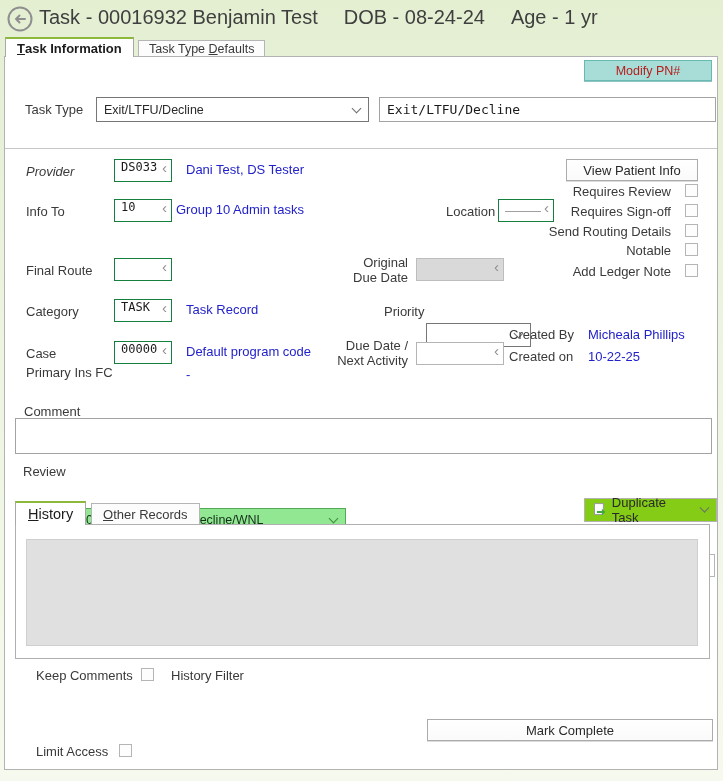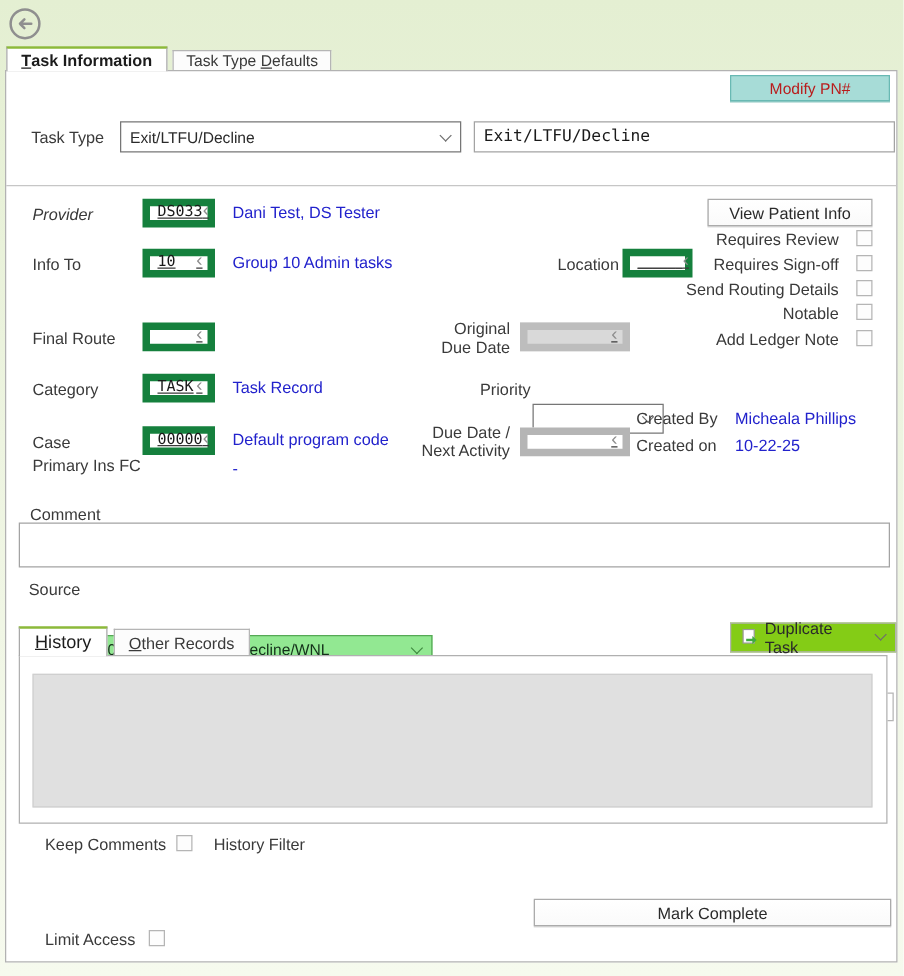--- a/index.html
+++ b/index.html
@@ -26,22 +26,22 @@
   
   .panel { position:absolute; left:4px; top:56px; width:714px; height:714px;
            background:#ffffff; border:1px solid #b2b2b2; z-index:1; }
   .panel > * { position:absolute; }
 
   .lbl { font-size:13px; color:#3a3a3a; white-space:nowrap; }
   .rlbl { text-align:right; line-height:15px; white-space:nowrap; }
   .link { color:#2222cc; font-size:13px; white-space:nowrap; cursor:pointer; }
 
   
-  .lookup { height:23px; border:6px solid #15803d; background:#fff; display:flex;
-            align-items:flex-end; padding:0 4px 0 6px;text-decoration:underline; }
+  .lookup { height:23px; border:1px solid #15803d; background:#fff; display:flex;
+            align-items:flex-start; padding:0 4px 0 6px; }
   .lookup .val { font-family:"DejaVu Sans Mono", monospace; font-size:12px; color:#1a1a1a; }
   .lookup .lch { margin-left:auto; color:#8f8f8f; font-size:15px; line-height:1; }
   .lookup.disabled { background:#d9d9d9; border-color:#bdbdbd; }
 
   
   .sel { height:23px; border:1px solid #767676; background:#fff; display:flex;
          align-items:center; padding:0 22px 0 7px; font-size:12.5px; color:#2a2a2a;
          position:relative; cursor:pointer; white-space:nowrap; overflow:hidden; }
   .sel.light { border-color:#b5b5b5; }
   .chev { position:absolute; right:8px; top:50%; width:7px; height:7px;
@@ -86,20 +86,25 @@
 </head>
 <body>
 
 <div class="screen">
 
   <div class="hdr">
     <svg class="back" viewBox="0 0 26 26">
       <circle cx="13" cy="13" r="11.5" fill="none" stroke="#8f8f8f" stroke-width="2"></circle>
       <path d="M18 13 H9 M12.5 9.5 L9 13 L12.5 16.5" fill="none" stroke="#8f8f8f" stroke-width="2" stroke-linecap="round" stroke-linejoin="round"></path>
     </svg>
+    <div class="title">
+      <span>Task - 00016932 Benjamin Test</span>
+      <span>DOB - 08-24-24</span>
+      <span>Age - 1 yr</span>
+    </div>
   </div>
 
   <div class="tab1 active">
     <span class="u">T</span>
       <span>ask Information</span>
   </div>
   <div class="tab1 inactive">
     <span>Task Type </span>&nbsp;<span class="u">D</span><span>efaults</span>
   </div>
 
@@ -138,21 +143,21 @@
     <div class="cb" style="left:680px; top:186px;"></div>
 
     <span class="lbl" style="right:46px; top:207px;">Add Ledger Note</span>
     <div class="cb" style="left:680px; top:207px;"></div>
 
     <span class="lbl" style="left:21px; top:147px;">Info To</span>
     <div class="lookup" style="left:109px; top:142px; width:58px;">
       <span class="val">10</span>
       <span class="lch">‹</span>
     </div>
-    <span class="link" style="left:181px; top:145px;">Group 10 Admin tasks</span>
+    <span class="link" style="left:171px; top:145px;">Group 10 Admin tasks</span>
 
     <span class="lbl" style="left:441px; top:147px;">Location</span>
     <div class="lookup" style="left:493px; top:142px; width:56px;">
       <span class="val" style="font-size:10px;">______</span>
       <span class="lch">‹</span>
     </div>
 
     <span class="lbl" style="left:21px; top:206px;">Final Route</span>
     <div class="lookup" style="left:109px; top:201px; width:58px;">
       <span class="val"></span>
@@ -202,21 +207,21 @@
 
     <span class="lbl" style="left:504px; top:292px;">Created on</span>
     <span class="link" style="left:583px; top:292px;">10-22-25</span>
 
     <span class="lbl" style="left:21px; top:308px;">Primary Ins FC</span>
     <span class="link" style="left:181px; top:310px;">-</span>
 
     <span class="lbl" style="left:19px; top:347px;">Comment</span>
     <textarea class="comment-box" style=""></textarea>
 
-    <span class="lbl" style="left:18px; top:407px;">Source</span>
+    <span class="lbl" style="left:18px; top:407px;">Review</span>
     <div class="sel green" style="left:66px; top:402px; width:275px;">
       <span class="val2">10-21-25 Exit/LTFU/Decline/WNL</span>
       <span class="chev"></span>
     </div>
     <div class="sel" style="left:354px; top:402px; width:62px;">
       <span>EMR</span>
       <span class="chev"></span>
     </div>
     <div class="sel light" style="left:420px; top:402px; width:290px;">
       <span>[Empty]</span>

